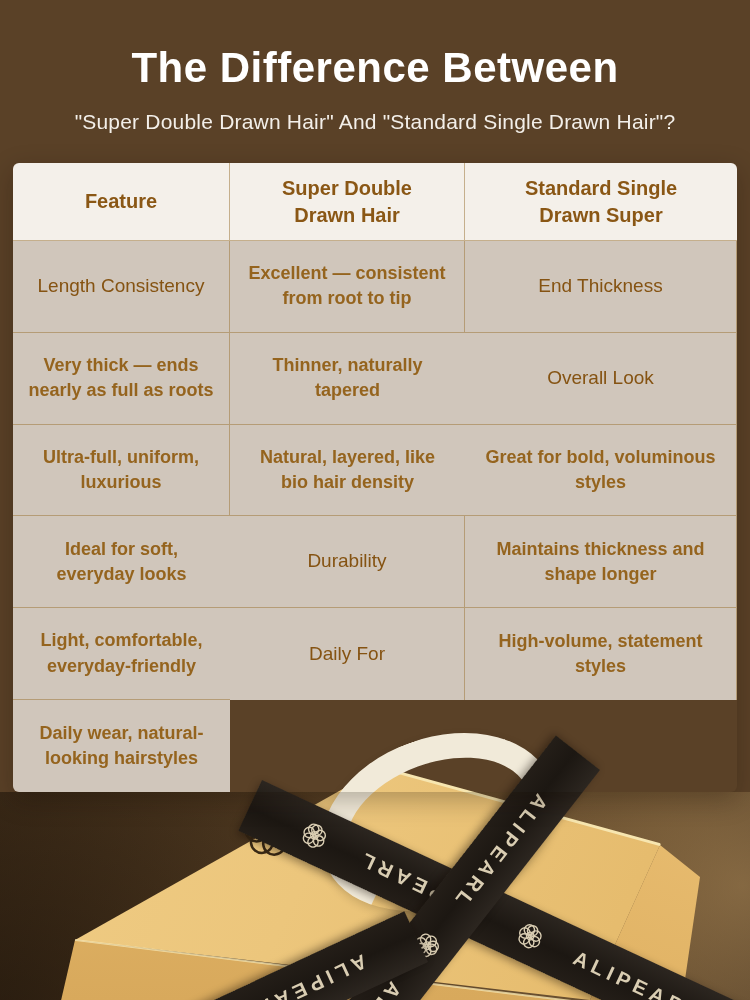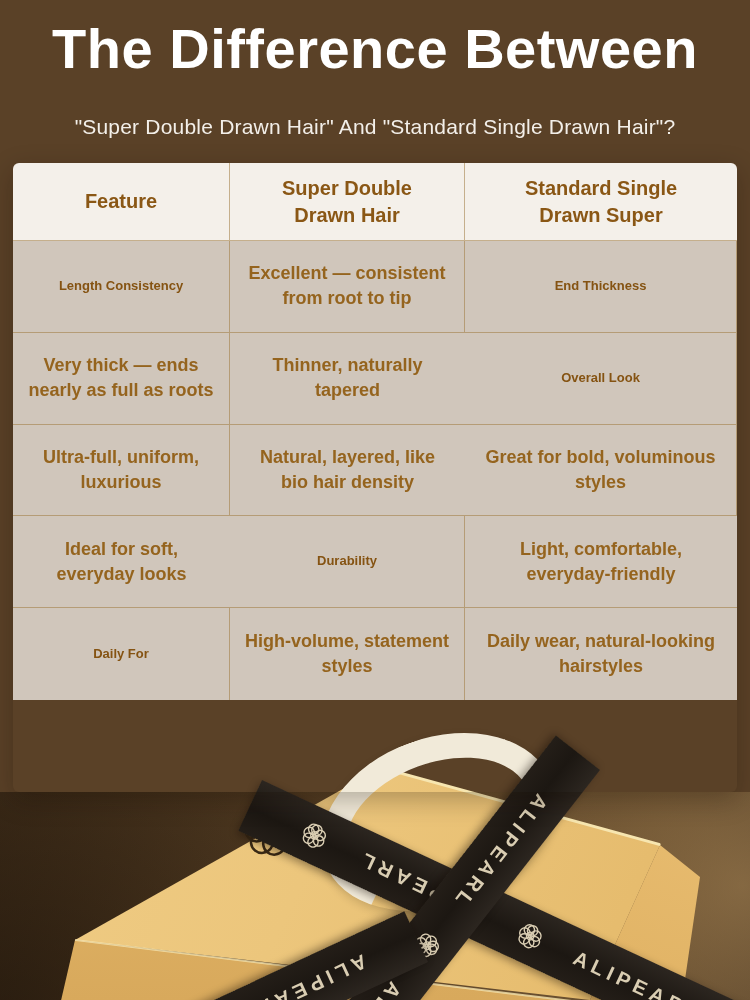--- a/index.html
+++ b/index.html
@@ -5,21 +5,21 @@
   html,body{margin:0;padding:0;background:#2e2115;}
   .page{
     position:relative;width:750px;height:1000px;overflow:hidden;
     background:#5a4127;
     font-family:"Liberation Sans","DejaVu Sans",sans-serif;
   }
 
   
   .heading{position:absolute;top:0;left:0;width:750px;text-align:center;z-index:3;}
   .title{
-    margin:16px;color:#ffffff;font-size:56px;font-weight:700;
+    margin:0;padding-top:44px;color:#ffffff;font-size:42px;font-weight:700;
     letter-spacing:0.5px;
   }
   .subtitle{
     margin:0;padding-top:18px;color:#f3efe9;font-size:21px;font-weight:400;
     letter-spacing:0.2px;
   }
 
   
   .comparison-table{
     position:absolute;left:13px;top:163px;width:724px;height:629px;z-index:2;
@@ -32,21 +32,21 @@
   .cell{
     display:flex;align-items:center;justify-content:center;text-align:center;
     padding:6px 14px;box-sizing:border-box;
     background:rgba(246,241,234,0.76);
     border-bottom:1px solid rgba(158,122,62,0.55);
   }
   .cell.col-a,.cell.col-b{border-right:1px solid rgba(158,122,62,0.55);}
   .cell.header{background:#f4f0ea;}
   .cell.last-row{border-bottom:none;}
   .head-text{color:#8a5715;font-size:20px;font-weight:700;line-height:1.35;}
-  .feature-text{color:#855312;font-size:13px;font-weight:700;line-height:1.3;}
+  .feature-text{color:#855312;font-size:19px;font-weight:400;line-height:1.3;}
   .body-text{color:#95641e;font-size:18px;font-weight:600;line-height:1.4;text-align:center;}
   .cell.col-b .head-text,.cell.col-c .head-text{max-width:180px;}
   .cell .body-text{max-width:252px;}
 
   
   .photo-scene{position:absolute;left:0;top:640px;width:750px;height:360px;z-index:1;overflow:hidden;}
   .photo-bg{
     position:absolute;left:0;top:152px;width:750px;height:208px;
     background:
       radial-gradient(circle at 0% 115%, rgba(16,9,3,0.55), rgba(16,9,3,0) 55%),
@@ -153,20 +153,23 @@
     <div class="cell col-b">
         <span class="body-text">Great for bold, voluminous styles</span>
       </div>
     <div class="cell col-c">
         <span class="body-text">Ideal for soft, everyday looks</span>
       </div>
 
     <div class="cell col-a">
         <span class="feature-text">Durability</span>
       </div>
+    <div class="cell col-b">
+        <span class="body-text">Maintains thickness and shape longer</span>
+      </div>
     <div class="cell col-c">
         <span class="body-text">Light, comfortable, everyday-friendly</span>
       </div>
 
     <div class="cell col-a last-row">
         <span class="feature-text">Daily For</span>
       </div>
     <div class="cell col-b last-row">
         <span class="body-text">High-volume, statement styles</span>
       </div>

